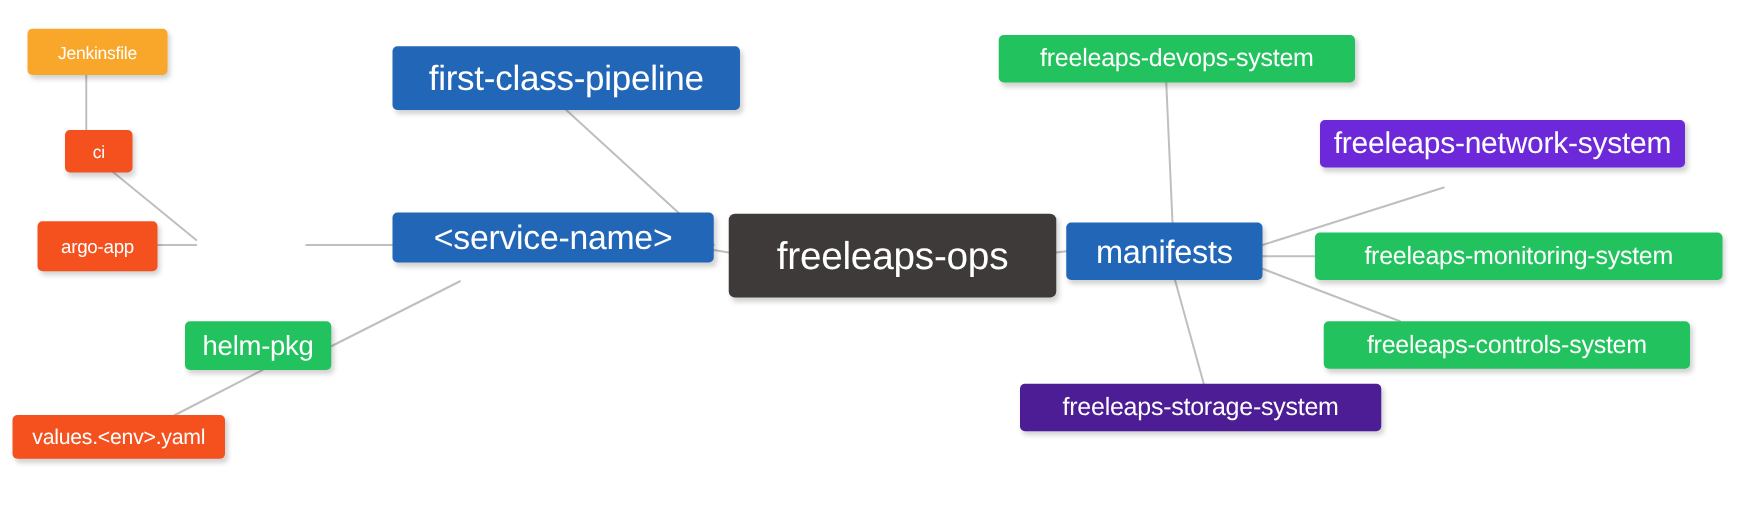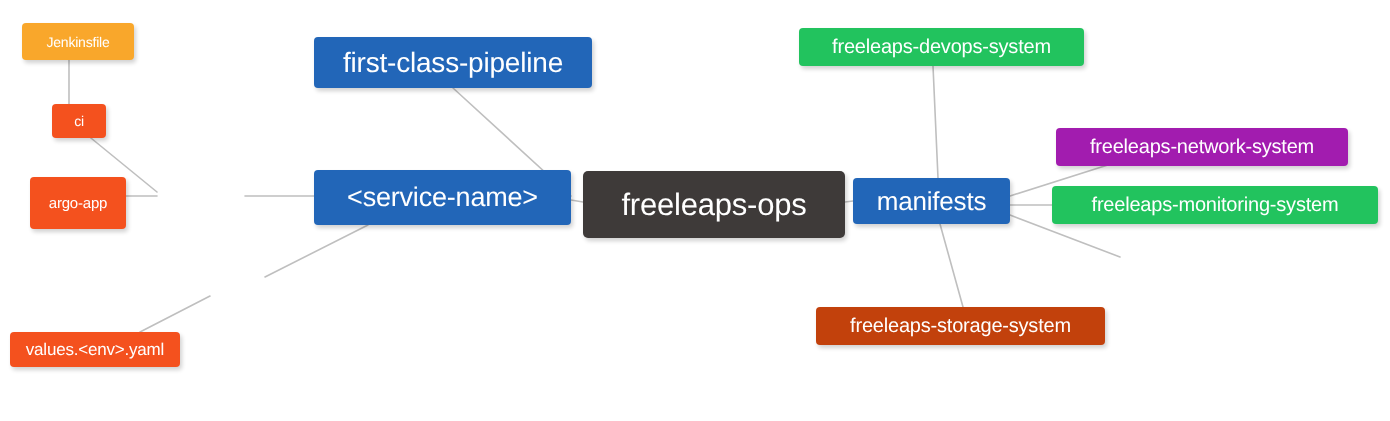--- a/index.html
+++ b/index.html
@@ -65,43 +65,49 @@
       <polyline points="1010,205 1052,205" fill="none" stroke="#bfbfbf" stroke-width="1.6" stroke-linecap="round"></polyline>
       <polyline points="1010,215 1120,257" fill="none" stroke="#bfbfbf" stroke-width="1.6" stroke-linecap="round"></polyline>
       <polyline points="940,224 963,307" fill="none" stroke="#bfbfbf" stroke-width="1.6" stroke-linecap="round"></polyline>
     </svg>
 <div class="node" style="left: 22px; top: 23px; width: 112px; height: 37px; background: rgb(249, 167, 43); font-size: 14px;">
       <span>Jenkinsfile</span>
     </div>
     <div class="node" style="left: 52px; top: 104px; width: 54px; height: 34px; background: rgb(244, 81, 30); font-size: 14px;">
       <span>ci</span>
     </div>
-    <div class="node" style="left: 30px; top: 177px; width: 96px; height: 52px; background: rgb(244, 81, 30); font-size: 15px;">
+    <div class="node" style="left: 30px; top: 177px; width: 96px; height: 40px; background: rgb(244, 81, 30); font-size: 15px;">
       <span>argo-app</span>
     </div>
-    <div class="node" style="left: 314px; top: 170px; width: 257px; height: 55px; background: rgb(34, 102, 184); font-size: 27px;">
+    <div class="node" style="left: 314px; top: 170px; width: 257px; height: 40px; background: rgb(34, 102, 184); font-size: 27px;">
       <span>&lt;service-name&gt;</span>
     </div>
     <div class="node" style="left: 314px; top: 37px; width: 278px; height: 51px; background: rgb(34, 102, 184); font-size: 28px;">
       <span>first-class-pipeline</span>
+    </div>
+    <div class="node" style="left: 148px; top: 257px; width: 117px; height: 39px; background: rgb(34, 195, 94); font-size: 22px;">
+      <span>helm-pkg</span>
     </div>
     <div class="node" style="left: 10px; top: 332px; width: 170px; height: 35px; background: rgb(244, 81, 30); font-size: 17px;">
       <span>values.&lt;env&gt;.yaml</span>
     </div>
     <div class="node node-root" style="left: 583px; top: 171px; width: 262px; height: 67px; background: rgb(62, 58, 57); font-size: 31px;">
       <span>freeleaps-ops</span>
     </div>
     <div class="node" style="left: 853px; top: 178px; width: 157px; height: 46px; background: rgb(34, 102, 184); font-size: 26px;">
       <span>manifests</span>
     </div>
     <div class="node" style="left: 799px; top: 28px; width: 285px; height: 38px; background: rgb(34, 195, 94); font-size: 20px;">
       <span>freeleaps-devops-system</span>
     </div>
-    <div class="node" style="left: 1056px; top: 128px; width: 292px; height: 38px; background: #a21caf; font-size: 20px;">
+    <div class="node" style="left: 1056px; top: 96px; width: 292px; height: 38px; background: #6d28d9; font-size: 24px;">
       <span>freeleaps-network-system</span>
     </div>
     <div class="node" style="left: 1052px; top: 186px; width: 326px; height: 38px; background: rgb(34, 195, 94); font-size: 20px; text-align: center;">
       <span>freeleaps-monitoring-system</span>
     </div>
-    <div class="node" style="left: 816px; top: 307px; width: 289px; height: 38px; background: #c2410c; font-size: 20px; text-align: right;">
+    <div class="node" style="left: 1059px; top: 257px; width: 293px; height: 38px; background: rgb(34, 195, 94); font-size: 20px;">
+      <span>freeleaps-controls-system</span>
+    </div>
+    <div class="node" style="left: 816px; top: 307px; width: 289px; height: 38px; background: #4c1d95; font-size: 20px; text-align: right;">
       <span>freeleaps-storage-system</span>
     </div>
   </div>
 
 </body></html>

